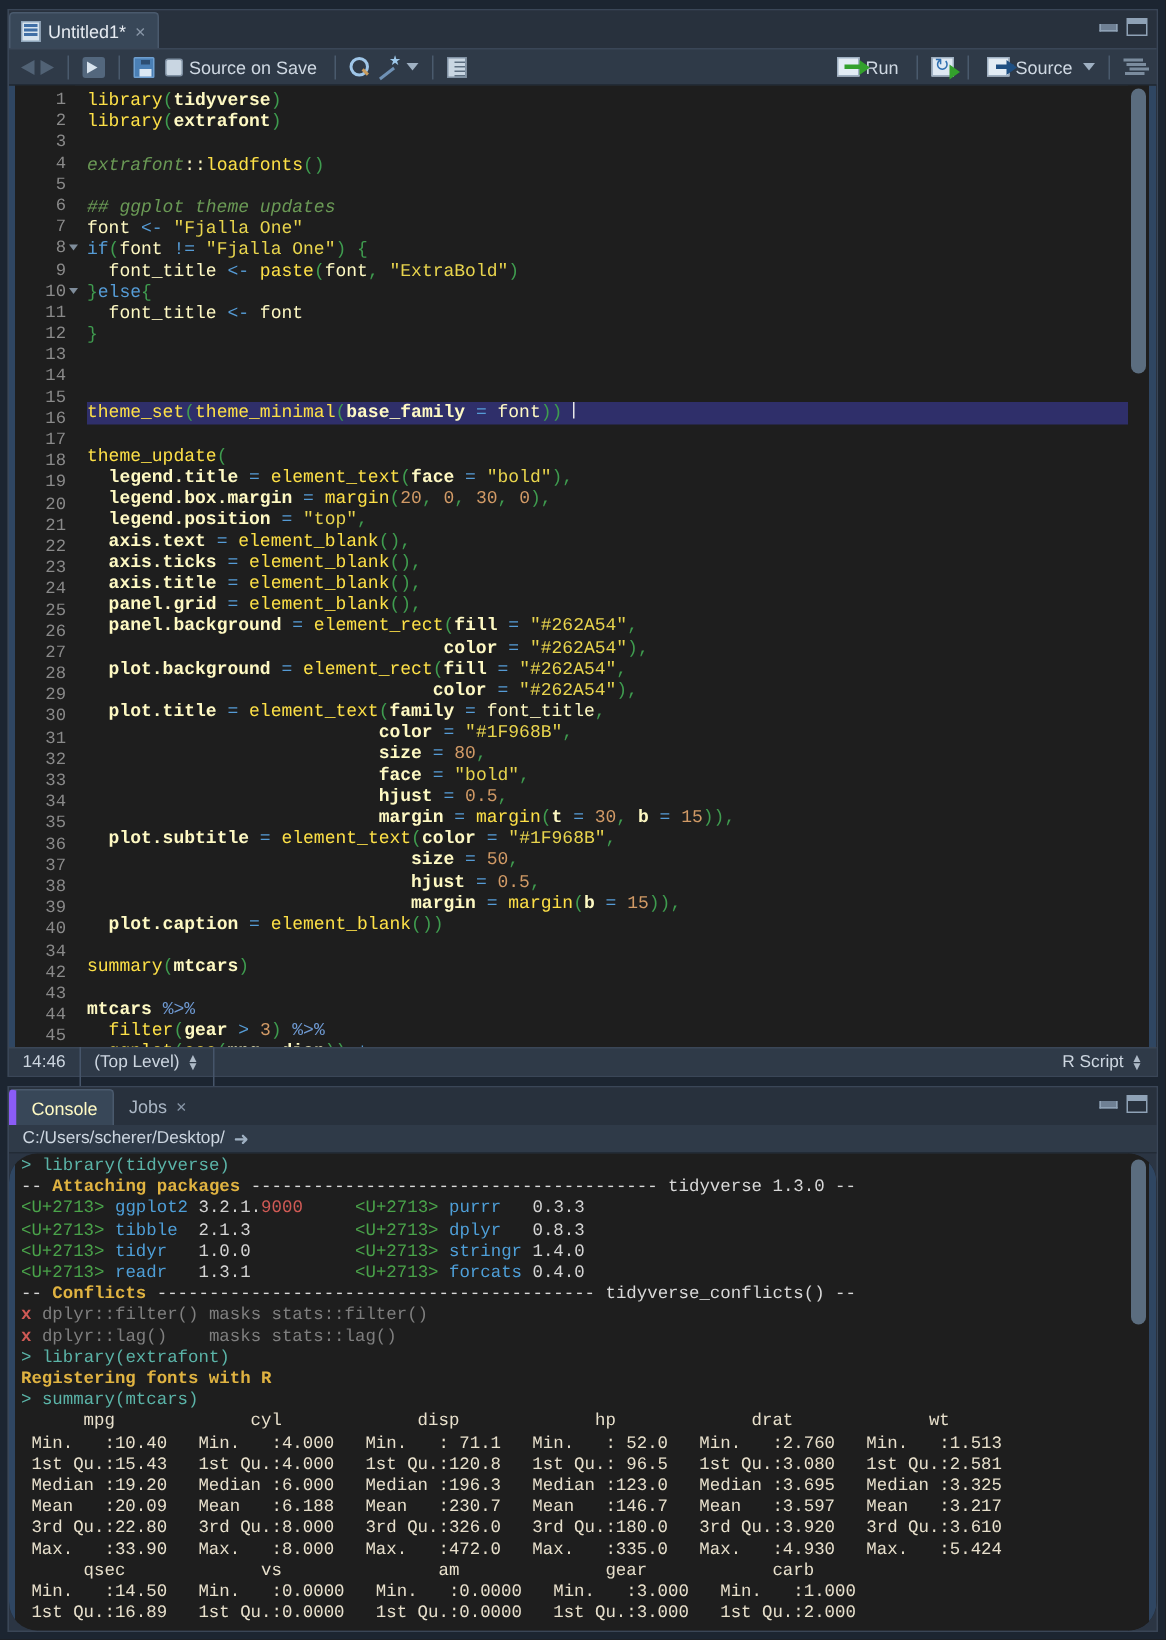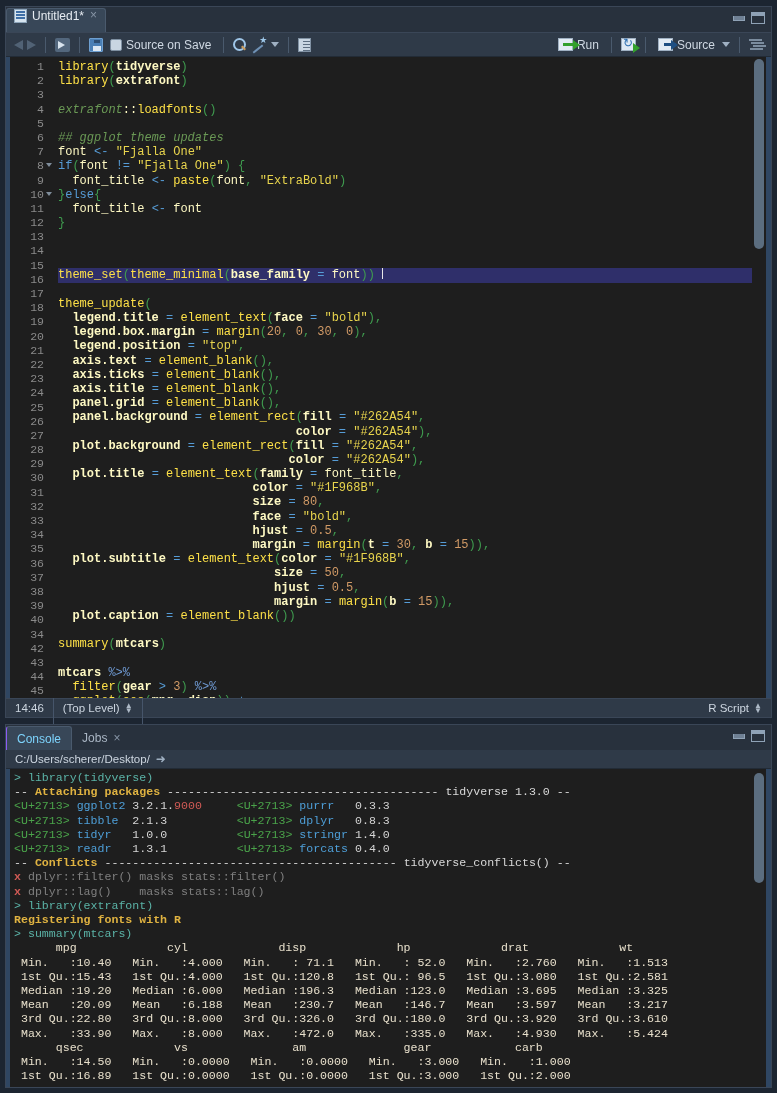--- a/index.html
+++ b/index.html
@@ -12,21 +12,21 @@
   }
   .app { width:777px; height:1093px; position:relative; display:flex; flex-direction:column; padding:6px 5px 5px 5px; }
 
   
   .pane { border:1px solid #3a4657; background:#2b3543; display:flex; flex-direction:column; }
   .source-pane { height:712px; flex:0 0 712px; position:relative; }
 
   
   .tabstrip { height:25px; background:#28313d; display:flex; align-items:flex-end; position:relative; }
   .tab {
-    height:24px; display:flex; gap:5px;
+    height:24px; display:flex; align-items:center; gap:5px;
     padding:0 7px 0 7px; background:#384758; color:#e6ebf1;
     border-top:1px solid #4a5a6d; border-left:1px solid #4a5a6d; border-right:1px solid #4a5a6d;
     border-radius:3px 3px 0 0; font-size:12px; white-space:nowrap;
   }
   .tab .tab-label{ font-size:12px; }
   .doc-icon{ width:13px; height:14px; background:#d6e4ef; border:1px solid #8fa6bb; position:relative; display:inline-block; }
   .doc-icon:after{ content:""; position:absolute; left:1px; top:1px; width:9px; height:2px; background:#3f6fa6;
      box-shadow:0 3px 0 #3f6fa6, 0 6px 0 #3f6fa6; }
   .tab-close{ color:#8795a6; font-size:12px; line-height:1; padding:0 1px; }
   .pane-ctl { position:absolute; right:6px; top:5px; display:flex; gap:6px; align-items:center; }
@@ -104,26 +104,26 @@
      font-size:11.5px; color:#cdd6e0; }
   .sb-cell { padding:0 9px; height:36px; display:flex; align-items:center; border-right:1px solid #46556a; white-space:nowrap; }
   .sb-cell.last { border-right:none; }
   .sb-right { margin-left:auto; display:flex; }
   .spin { display:inline-flex; flex-direction:column; margin-left:5px; line-height:5px; color:#aebac7; font-size:8px; }
 
   
   .console-pane { flex:1; margin-top:6px; position:relative; }
   .cons-tabstrip { height:25px; background:#28313d; display:flex; align-items:flex-end; position:relative; }
   .ctab { height:24px; display:flex; align-items:center; gap:5px; padding:0 10px; font-size:12px; color:#aab6c4; }
-  .ctab.active { background:#384758; color:#7dd3fc; border-top:1px solid #4a5a6d; border-left:1px solid #8b5cf6;
+  .ctab.active { background:#384758; color:#fef9c3; border-top:1px solid #4a5a6d; border-left:5px solid #8b5cf6;
      border-right:1px solid #4a5a6d; border-radius:3px 3px 0 0; }
   .cpath { height:19px; background:#2f3a48; border-bottom:1px solid #222b36; display:flex; align-items:center;
      padding:0 9px; gap:6px; font-size:11.5px; color:#cdd6e0; position:relative; }
   .ic-popout { color:#9fb0c2; font-size:12px; }
-  .cons-body { position:absolute; left:0; right:0; top:44px; bottom:0; background:#1e1e1e; display:flex; overflow:hidden; }
+  .cons-body { position:absolute; left:0; right:0; top:44px; bottom:0; background:#1e1e1e; display:flex; overflow:hidden;border-radius:19px; }
   .cons-left { width:4px; flex:0 0 4px; background:#2f4662; }
   .cons-text { flex:1; padding:2px 0 0 4px; font-family:"Liberation Mono", monospace; font-size:11.6px;
      line-height:14.2px; white-space:pre; color:#d4d4d4; overflow:hidden; }
   .cons-scroll { width:14px; flex:0 0 14px; background:#1e1e1e; position:relative; }
   .cons-thumb { position:absolute; left:2px; top:4px; width:10px; height:110px; background:#5b6d7f; border-radius:5px; }
   .cons-right { width:5px; flex:0 0 5px; background:#2f4662; }
 
   .c-prompt { color:#5bb4a8; }
   .c-inp  { color:#5bb4a8; }
   .c-hdr  { color:#e0b341; font-weight:bold; }

